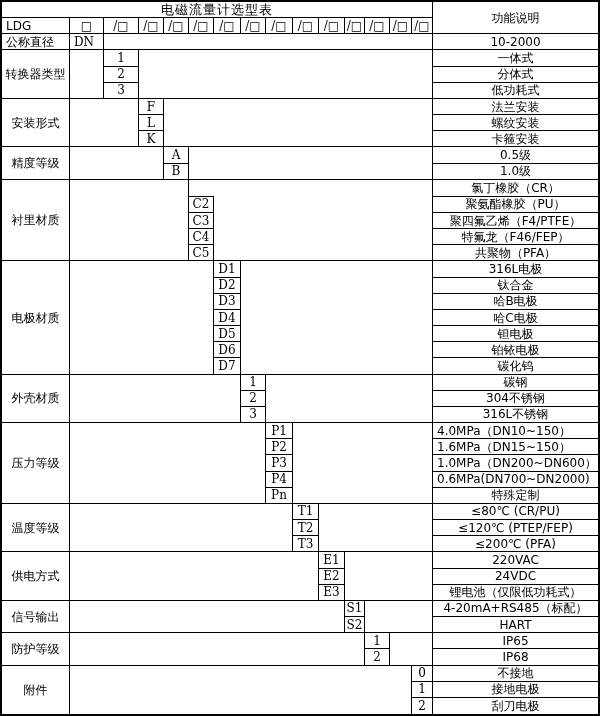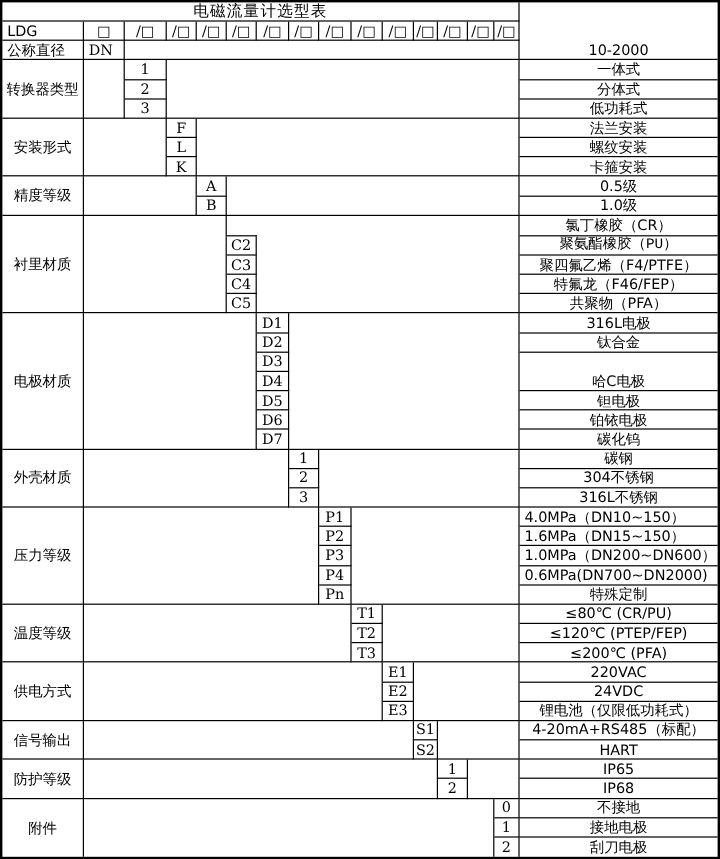--- a/index.html
+++ b/index.html
@@ -31,20 +31,21 @@
   .cell.title{font-size:13px;letter-spacing:1px;}
   .cell.code{font-family:"DejaVu Serif","Liberation Serif",serif;font-size:12px;}
   .cell.no-br{border-right:none;}
   .cell.no-bb{border-bottom:none;}
 </style>
 </head>
 <body>
 
 <div class="selection-table" id="grid">
     <div class="cell title" style="grid-area: 1 / 1 / 2 / 16;">电磁流量计选型表</div>
+    <div class="cell no-br" style="grid-area: 1 / 16 / 3 / 17;">功能说明</div>
     <div class="cell left" style="grid-area: 2 / 1 / 3 / 2;">LDG</div>
     <div class="cell code" style="grid-area: 2 / 2 / 3 / 3;">□</div>
     <div class="cell code" style="grid-area: 2 / 3 / 3 / 4;">/□</div>
     <div class="cell code" style="grid-area: 2 / 4 / 3 / 5;">/□</div>
     <div class="cell code" style="grid-area: 2 / 5 / 3 / 6;">/□</div>
     <div class="cell code" style="grid-area: 2 / 6 / 3 / 7;">/□</div>
     <div class="cell code" style="grid-area: 2 / 7 / 3 / 8;">/□</div>
     <div class="cell code" style="grid-area: 2 / 8 / 3 / 9;">/□</div>
     <div class="cell code" style="grid-area: 2 / 9 / 3 / 10;">/□</div>
     <div class="cell code" style="grid-area: 2 / 10 / 3 / 11;">/□</div>
@@ -80,35 +81,36 @@
     <div class="cell code" style="grid-area: 10 / 5 / 11 / 6;">A</div>
     <div class="cell no-br" style="grid-area: 10 / 16 / 11 / 17;">0.5级</div>
     <div class="cell code" style="grid-area: 11 / 5 / 12 / 6;">B</div>
     <div class="cell no-br" style="grid-area: 11 / 16 / 12 / 17;">1.0级</div>
     <div class="cell" style="grid-area: 10 / 6 / 12 / 16;"></div>
     <div class="cell" style="grid-area: 12 / 1 / 17 / 2; text-align: right;">衬里材质</div>
     <div class="cell" style="grid-area: 12 / 2 / 17 / 6;"></div>
     <div class="cell code" style="grid-area: 12 / 6 / 13 / 7; margin-top: 16px;">C1</div>
     <div class="cell no-br" style="grid-area: 12 / 16 / 13 / 17;">氯丁橡胶（CR）</div>
     <div class="cell code" style="grid-area: 13 / 6 / 14 / 7;">C2</div>
-    <div class="cell no-br" style="grid-area: 13 / 16 / 14 / 17; font-family: Liberation Mono, monospace;">聚氨酯橡胶（PU）</div>
+    <div class="cell no-br" style="grid-area: 13 / 16 / 14 / 17;">聚氨酯橡胶（PU）</div>
     <div class="cell code" style="grid-area: 14 / 6 / 15 / 7;">C3</div>
     <div class="cell no-br" style="grid-area: 14 / 16 / 15 / 17;">聚四氟乙烯（F4/PTFE）</div>
     <div class="cell code" style="grid-area: 15 / 6 / 16 / 7;">C4</div>
     <div class="cell no-br" style="grid-area: 15 / 16 / 16 / 17;">特氟龙（F46/FEP）</div>
     <div class="cell code" style="grid-area: 16 / 6 / 17 / 7;">C5</div>
     <div class="cell no-br" style="grid-area: 16 / 16 / 17 / 17;">共聚物（PFA）</div>
     <div class="cell" style="grid-area: 12 / 7 / 17 / 16;"></div>
     <div class="cell" style="grid-area: 17 / 1 / 24 / 2;">电极材质</div>
     <div class="cell" style="grid-area: 17 / 2 / 24 / 7;"></div>
     <div class="cell code" style="grid-area: 17 / 7 / 18 / 8;">D1</div>
     <div class="cell no-br" style="grid-area: 17 / 16 / 18 / 17;">316L电极</div>
     <div class="cell code" style="grid-area: 18 / 7 / 19 / 8;">D2</div>
     <div class="cell no-br" style="grid-area: 18 / 16 / 19 / 17;">钛合金</div>
     <div class="cell code" style="grid-area: 19 / 7 / 20 / 8;">D3</div>
+    <div class="cell no-br" style="grid-area: 19 / 16 / 20 / 17;">哈B电极</div>
     <div class="cell code" style="grid-area: 20 / 7 / 21 / 8;">D4</div>
     <div class="cell no-br" style="grid-area: 20 / 16 / 21 / 17;">哈C电极</div>
     <div class="cell code" style="grid-area: 21 / 7 / 22 / 8;">D5</div>
     <div class="cell no-br" style="grid-area: 21 / 16 / 22 / 17;">钽电极</div>
     <div class="cell code" style="grid-area: 22 / 7 / 23 / 8;">D6</div>
     <div class="cell no-br" style="grid-area: 22 / 16 / 23 / 17;">铂铱电极</div>
     <div class="cell code" style="grid-area: 23 / 7 / 24 / 8;">D7</div>
     <div class="cell no-br" style="grid-area: 23 / 16 / 24 / 17;">碳化钨</div>
     <div class="cell" style="grid-area: 17 / 8 / 24 / 16;"></div>
     <div class="cell" style="grid-area: 24 / 1 / 27 / 2;">外壳材质</div>

